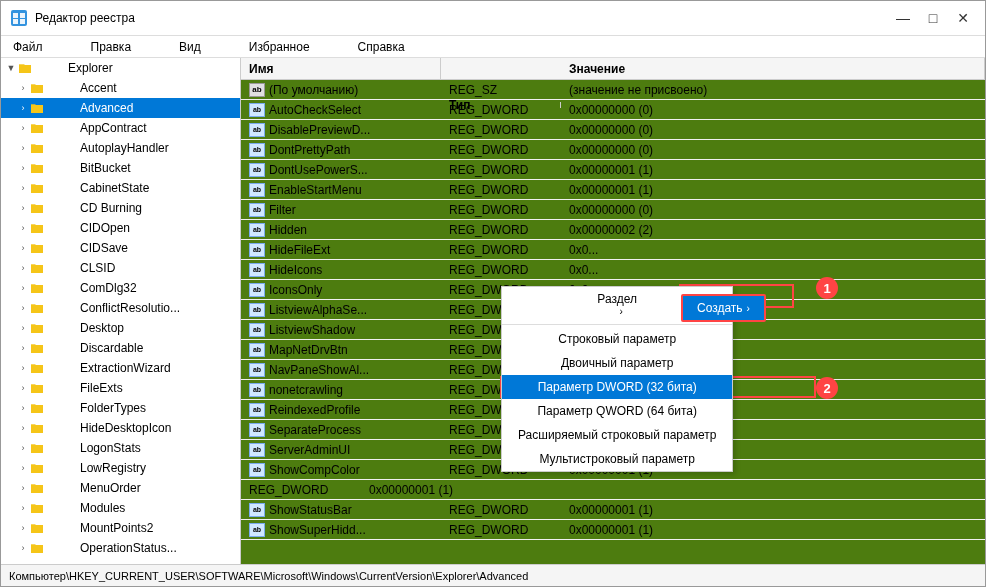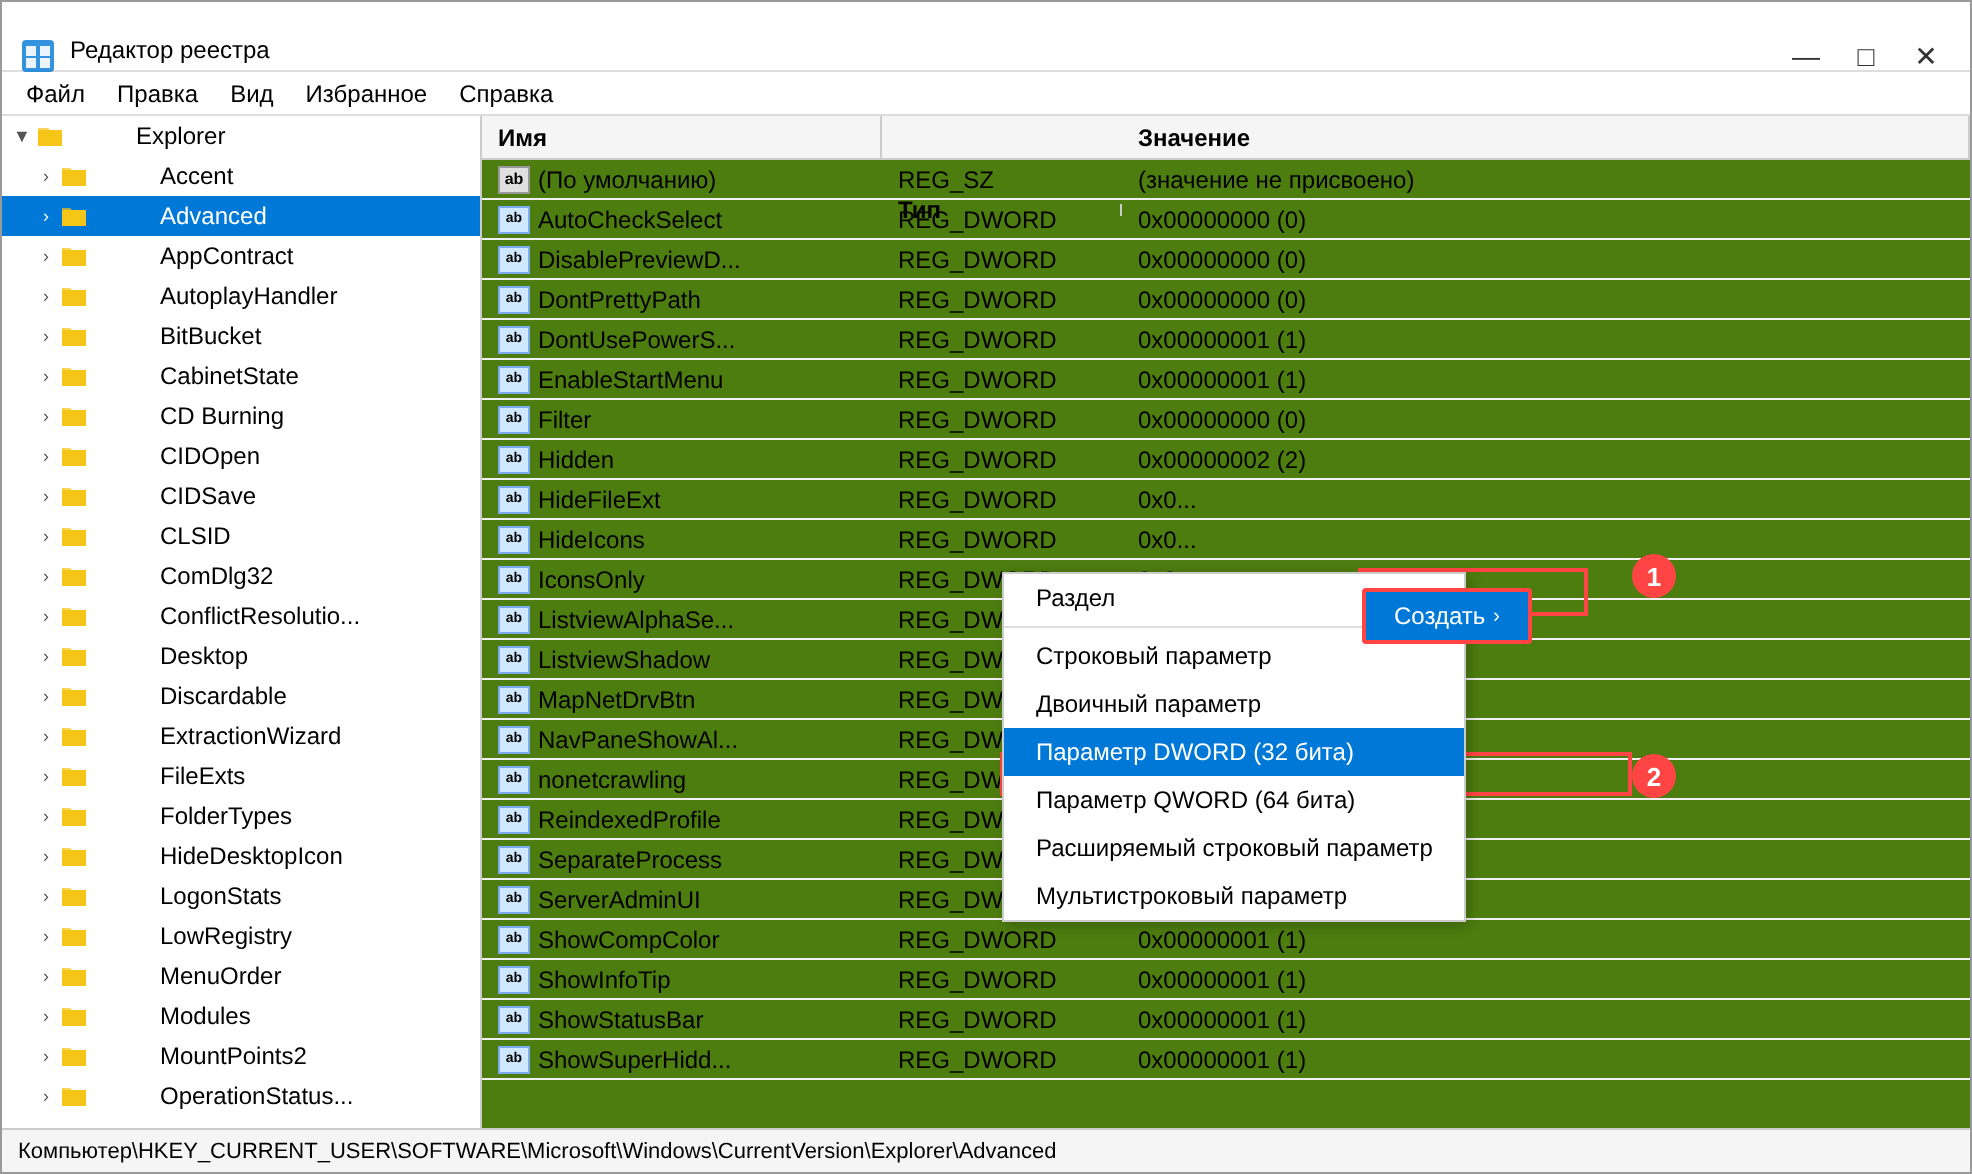--- a/index.html
+++ b/index.html
@@ -18,21 +18,21 @@
       border: 1px solid #999;
       display: flex;
       flex-direction: column;
       box-shadow: 2px 2px 8px rgba(0,0,0,0.3);
     }
     
     .titlebar {
       background: #fff;
       height: 32px;
       display: flex;
-      align-items: flex-start;
+      align-items: center;
       padding: 17px 8px;
       border-bottom: 1px solid #ddd;
       flex-shrink: 0;
     }
     .titlebar-icon {
       width: 20px;
       height: 20px;
       margin-right: 6px;
       display: flex;
       align-items: center;
@@ -65,20 +65,21 @@
     }
     
     .menubar {
       background: #fff;
       height: 22px;
       display: flex;
       align-items: center;
       padding: 0 4px;
       border-bottom: 1px solid #ddd;
       flex-shrink: 0;
+      gap: 32px;
     }
     .menubar-item {
       padding: 2px 8px;
       cursor: pointer;
       font-size: 12px;
       color: #000;
     }
     
     .main-content {
       display: flex;
@@ -193,20 +194,21 @@
       z-index: 100;
       min-width: 220px;
     }
     .context-menu-item {
       padding: 5px 16px;
       font-size: 12px;
       cursor: pointer;
       display: flex;
       align-items: center;
       justify-content: space-between;
+      flex-direction: column;
     }
     .context-menu-item.highlighted {
       background: #0078d7;
       color: #fff;
     }
     .context-menu-separator {
       height: 1px;
       background: #ddd;
       margin: 2px 0;
     }
@@ -777,24 +779,20 @@
         <div class="table-row">
           <div class="table-cell cell-name">
             <span style="display:inline-flex;align-items:center;justify-content:center;width:16px;height:14px;background:#d0e8ff;font-size:7px;font-weight:bold;border:1px solid #7aabee;color:#000;flex-shrink:0;">ab</span>
             <span>ShowCompColor</span>
           </div>
           <div class="table-cell cell-type">REG_DWORD</div>
           <div class="table-cell cell-value">0x00000001 (1)</div>
         </div>
 
         <div class="table-row">
-          <div class="table-cell cell-name">
-            <span style="display:inline-flex;align-items:center;justify-content:center;width:16px;height:14px;background:#d0e8ff;font-size:7px;font-weight:bold;border:1px solid #7aabee;color:#000;flex-shrink:0;">ab</span>
-            <span>ShowInfoTip</span>
-          </div>
           <div class="table-cell cell-type">REG_DWORD</div>
           <div class="table-cell cell-value">0x00000001 (1)</div>
         </div>
 
         <div class="table-row">
           <div class="table-cell cell-name">
             <span style="display:inline-flex;align-items:center;justify-content:center;width:16px;height:14px;background:#d0e8ff;font-size:7px;font-weight:bold;border:1px solid #7aabee;color:#000;flex-shrink:0;">ab</span>
             <span>ShowStatusBar</span>
           </div>
           <div class="table-cell cell-type">REG_DWORD</div>

